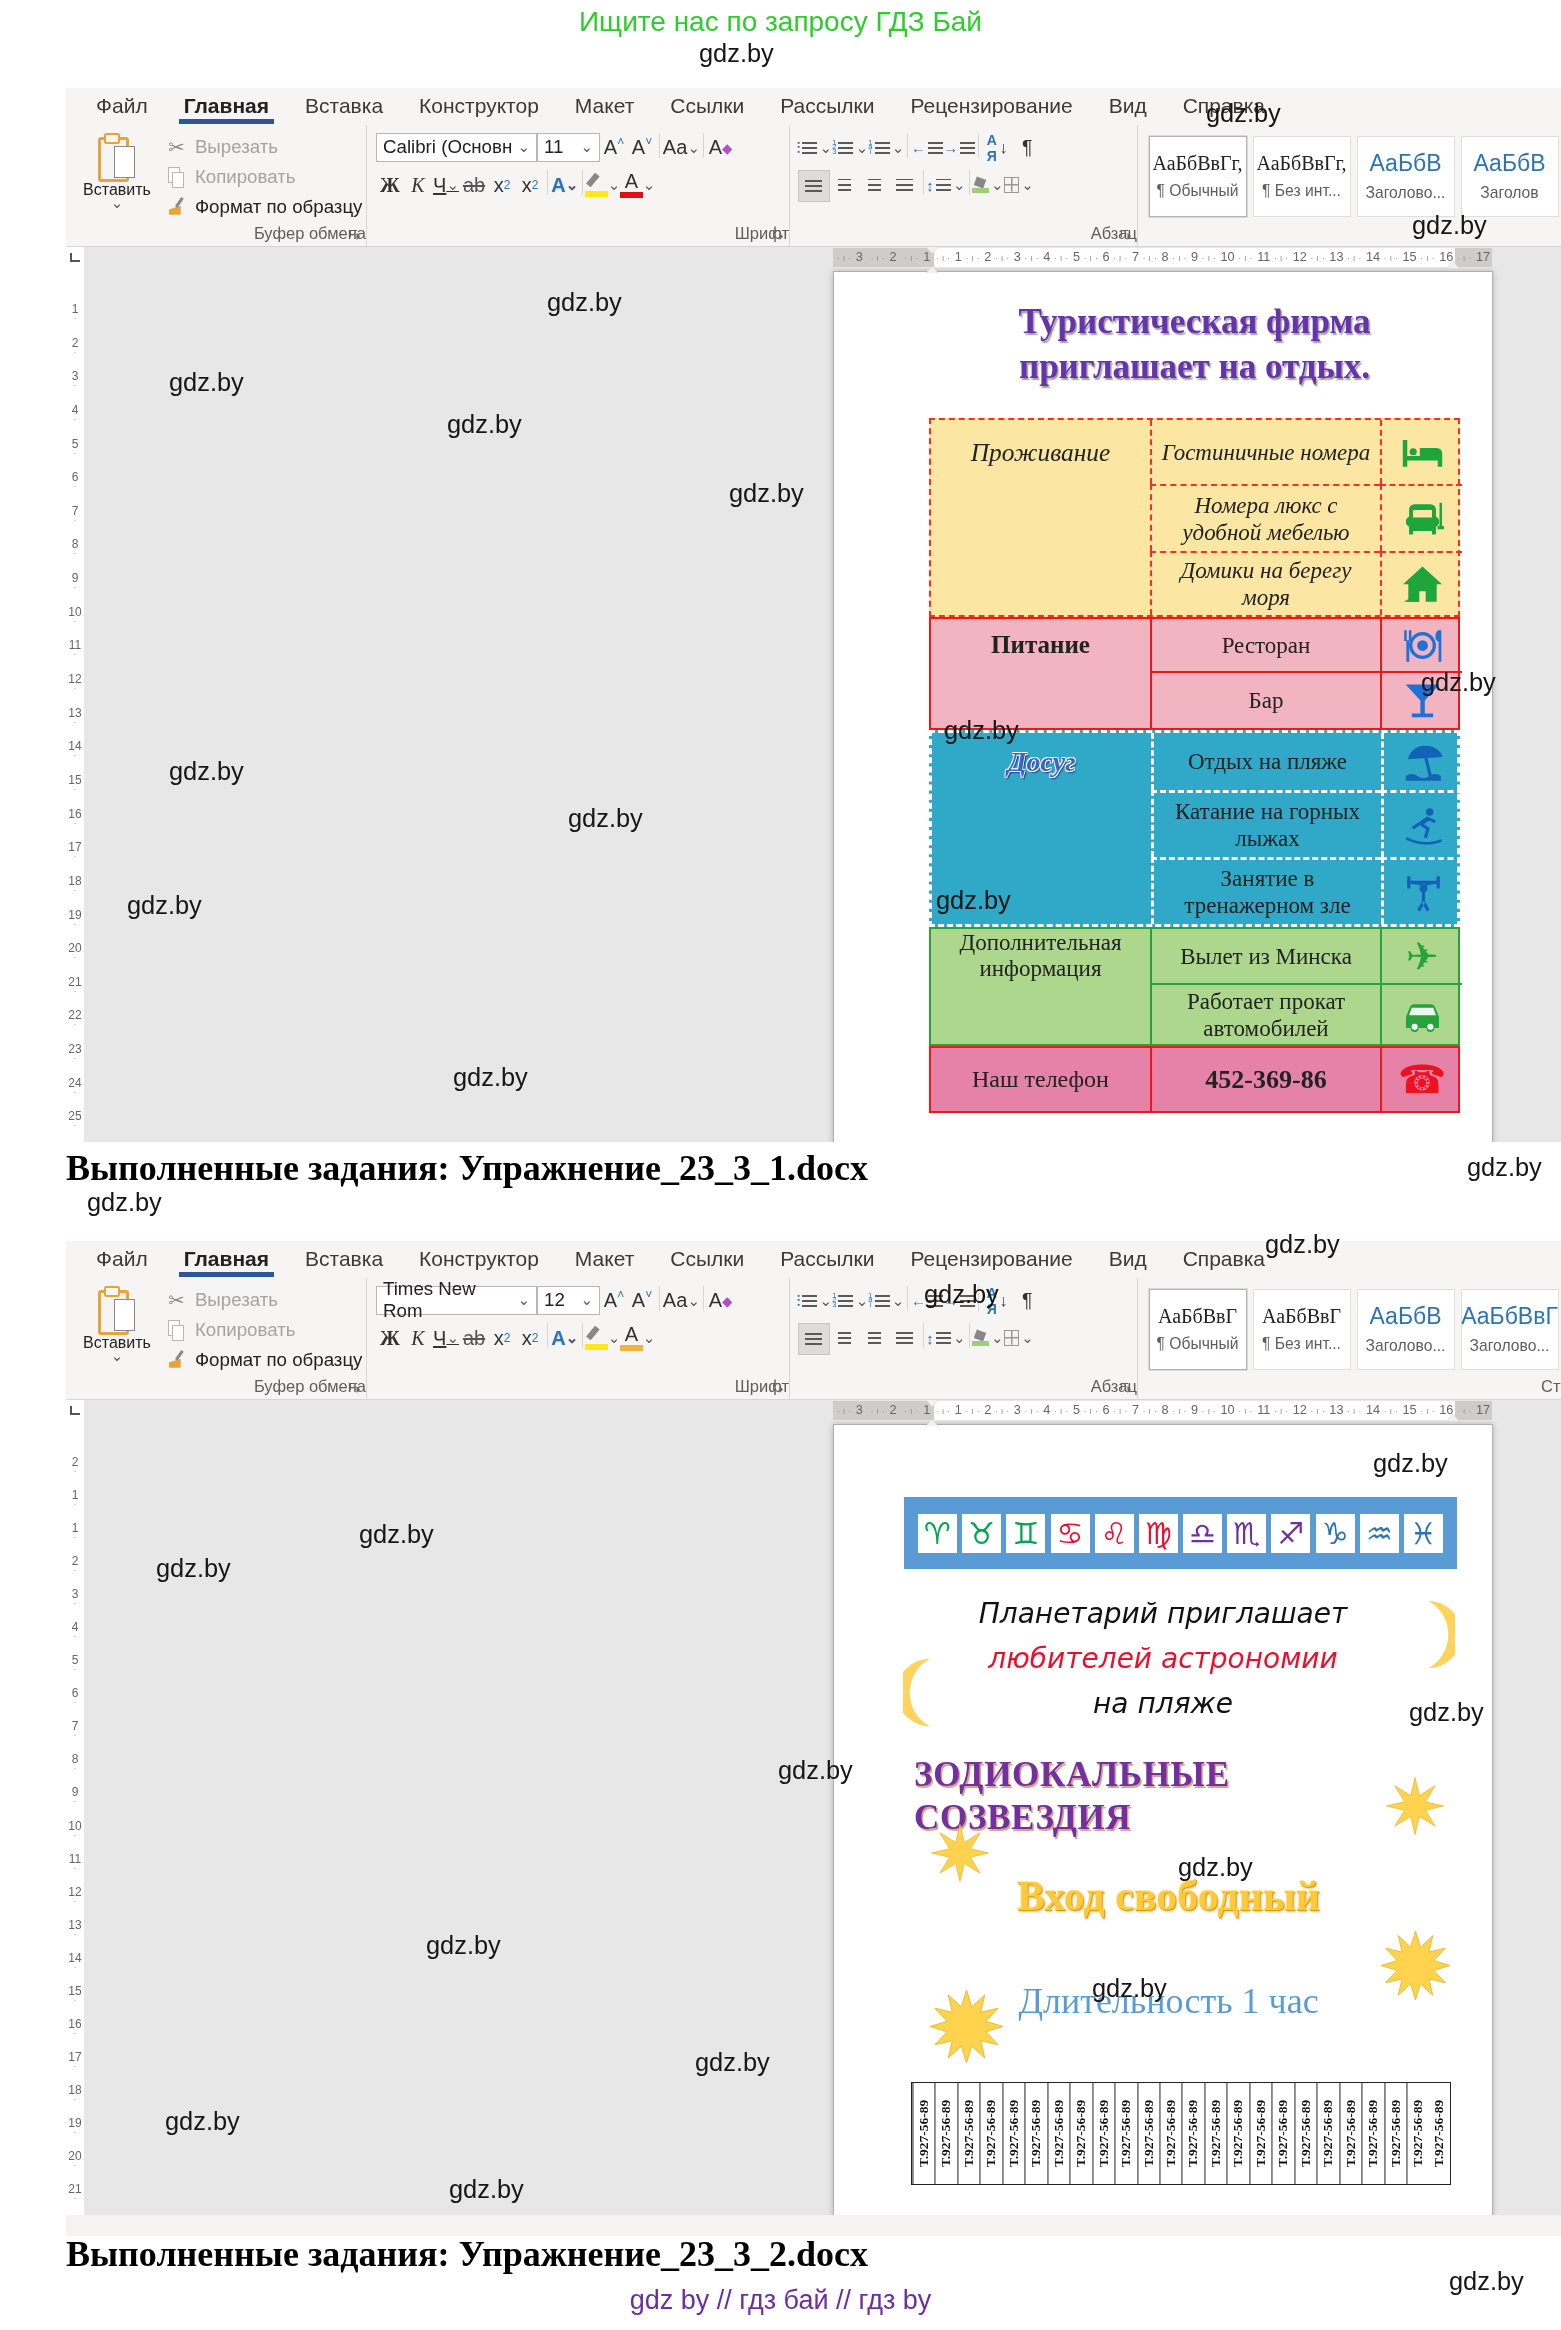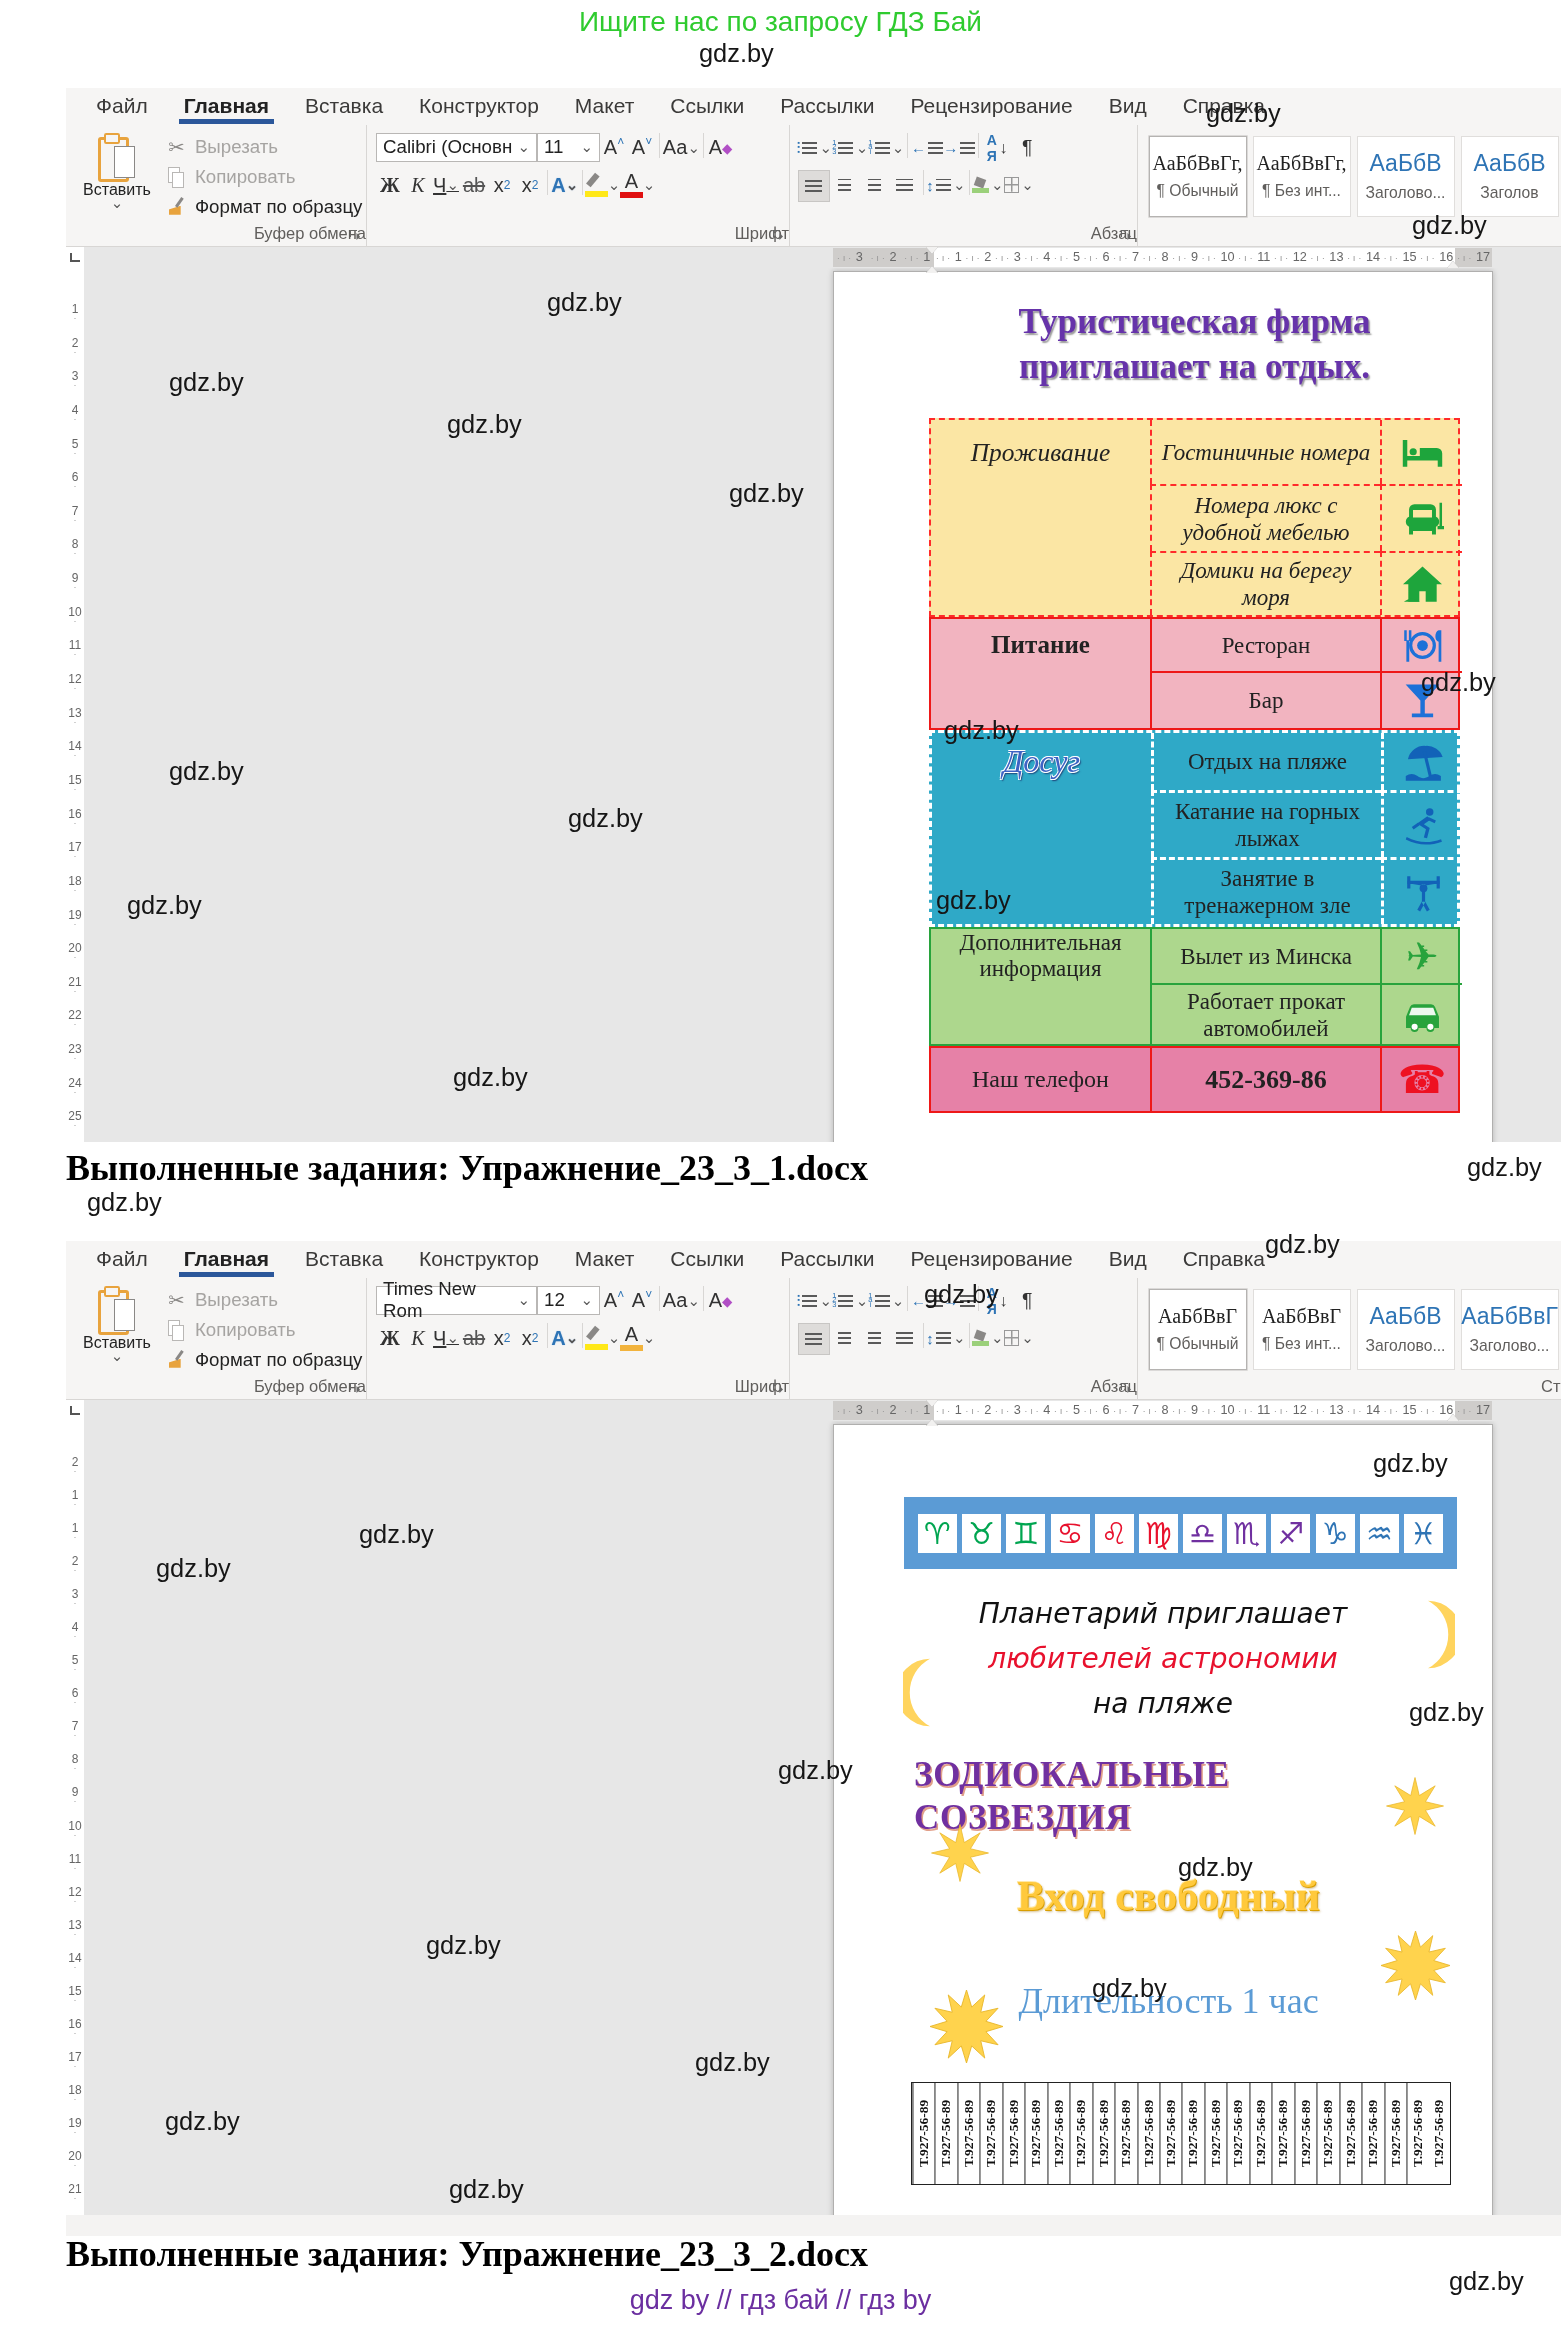--- a/index.html
+++ b/index.html
@@ -152,21 +152,21 @@
   .sec1 .txt,.sec1 .ico{border-left:2.2px dashed #ff2a2a}
   .sec1 .txt:not(.r0),.sec1 .ico:not(.r0){border-top:2.2px dashed #ff2a2a}
   .sec1 .cat,.sec1 .txt{font-style:italic}
   .sec2{background:#f2b4c0;border:2.2px solid #ee1818}
   .sec2 .txt,.sec2 .ico{border-left:2.2px solid #ee1818}
   .sec2 .txt:not(.r0),.sec2 .ico:not(.r0){border-top:2.2px solid #ee1818}
   .sec2 .cat{font-weight:bold;font-size:25px}
   .sec3{background:#2fa9c7;border:3px dashed #fff}
   .sec3 .txt,.sec3 .ico{border-left:3px dashed #fff}
   .sec3 .txt:not(.r0),.sec3 .ico:not(.r0){border-top:3px dashed #fff}
-  .sec3 .cat{font-style:italic;font-weight:normal;font-size:32px;color:#3e63c4;
+  .sec3 .cat{font-style:italic;font-weight:bold;font-size:28px;color:#3e63c4;
      text-shadow:-0.7px -0.7px 0 #fff,0.7px -0.7px 0 #fff,-0.7px 0.7px 0 #fff,0.7px 0.7px 0 #fff,1.5px 1.5px 1.5px #1d3c74}
   .sec4{background:#add78d;border:2.2px solid #28a33c}
   .sec4 .txt,.sec4 .ico{border-left:2.2px solid #28a33c}
   .sec4 .txt:not(.r0),.sec4 .ico:not(.r0){border-top:2.2px solid #28a33c}
   .sec4 .cat{font-size:23px}
   .sec5{background:#e681a7;border:2.2px solid #ee1818}
   .sec5 .txt,.sec5 .ico{border-left:2.2px solid #ee1818}
   .sec5 .cat{font-size:24px}
   .sec5 .txt{font-weight:bold;font-size:26px}
   .sec1 .ico{color:#1ea53c}.sec2 .ico{color:#1d71d8}.sec3 .ico{color:#1262b8}

